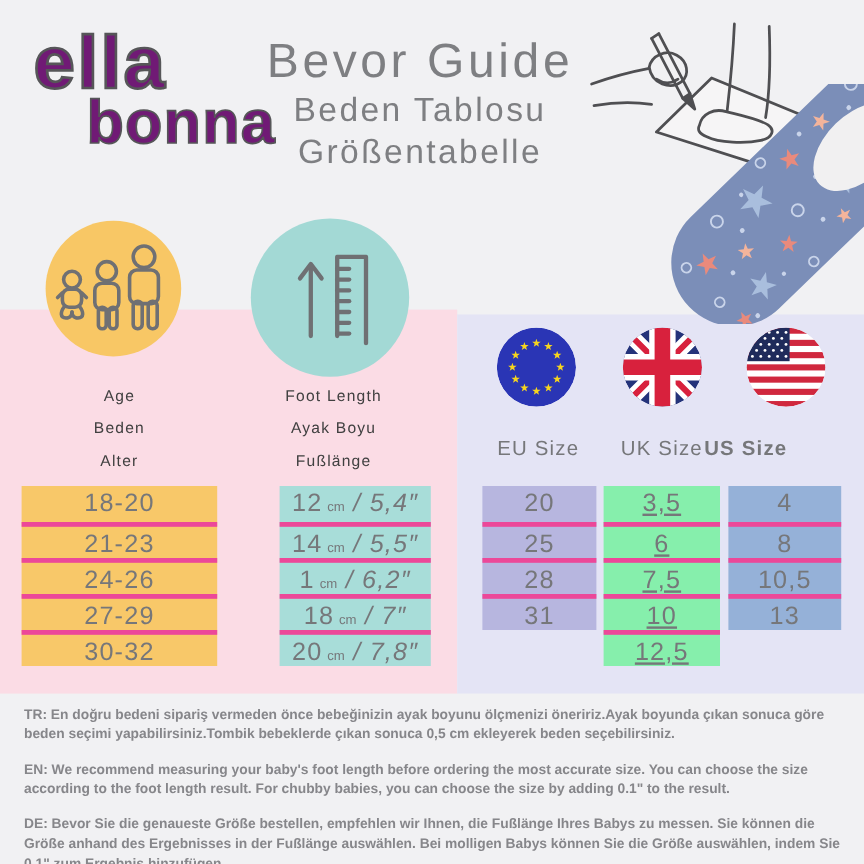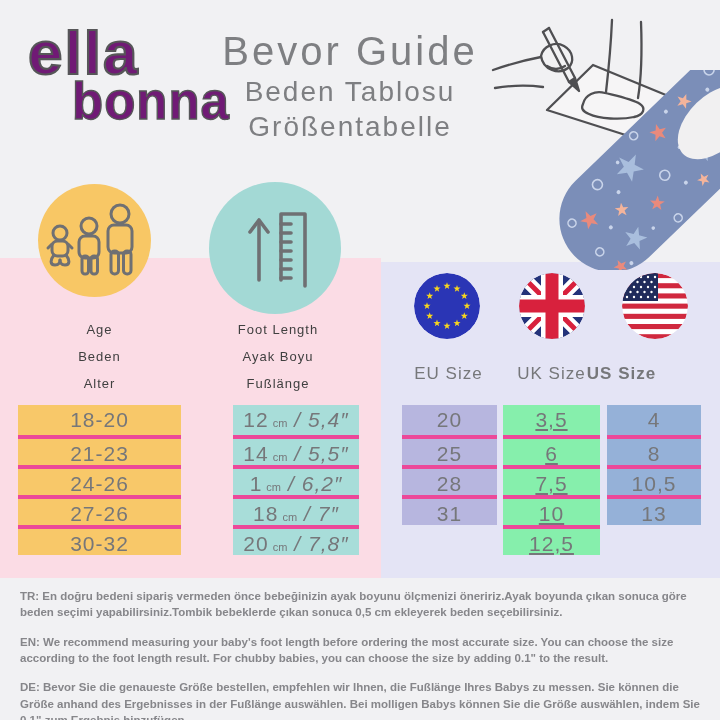--- a/index.html
+++ b/index.html
@@ -300,21 +300,21 @@
 </div>
 
 <div class="size-label sl-eu">EU Size</div>
 <div class="size-label sl-uk">UK Size</div>
 <div class="size-label sl-us">US Size</div>
 
 <div class="col col-age">
   <div class="cell">18-20</div>
   <div class="cell">21-23</div>
   <div class="cell">24-26</div>
-  <div class="cell">27-26</div>
+  <div class="cell">27-29</div>
   <div class="cell">30-32</div>
 </div>
 
 <div class="col col-foot">
   <div class="cell">
     <span>12</span>
       <span class="unit">cm</span>
       <span class="inch">/ 5,4″</span>
   </div>
   <div class="cell">

